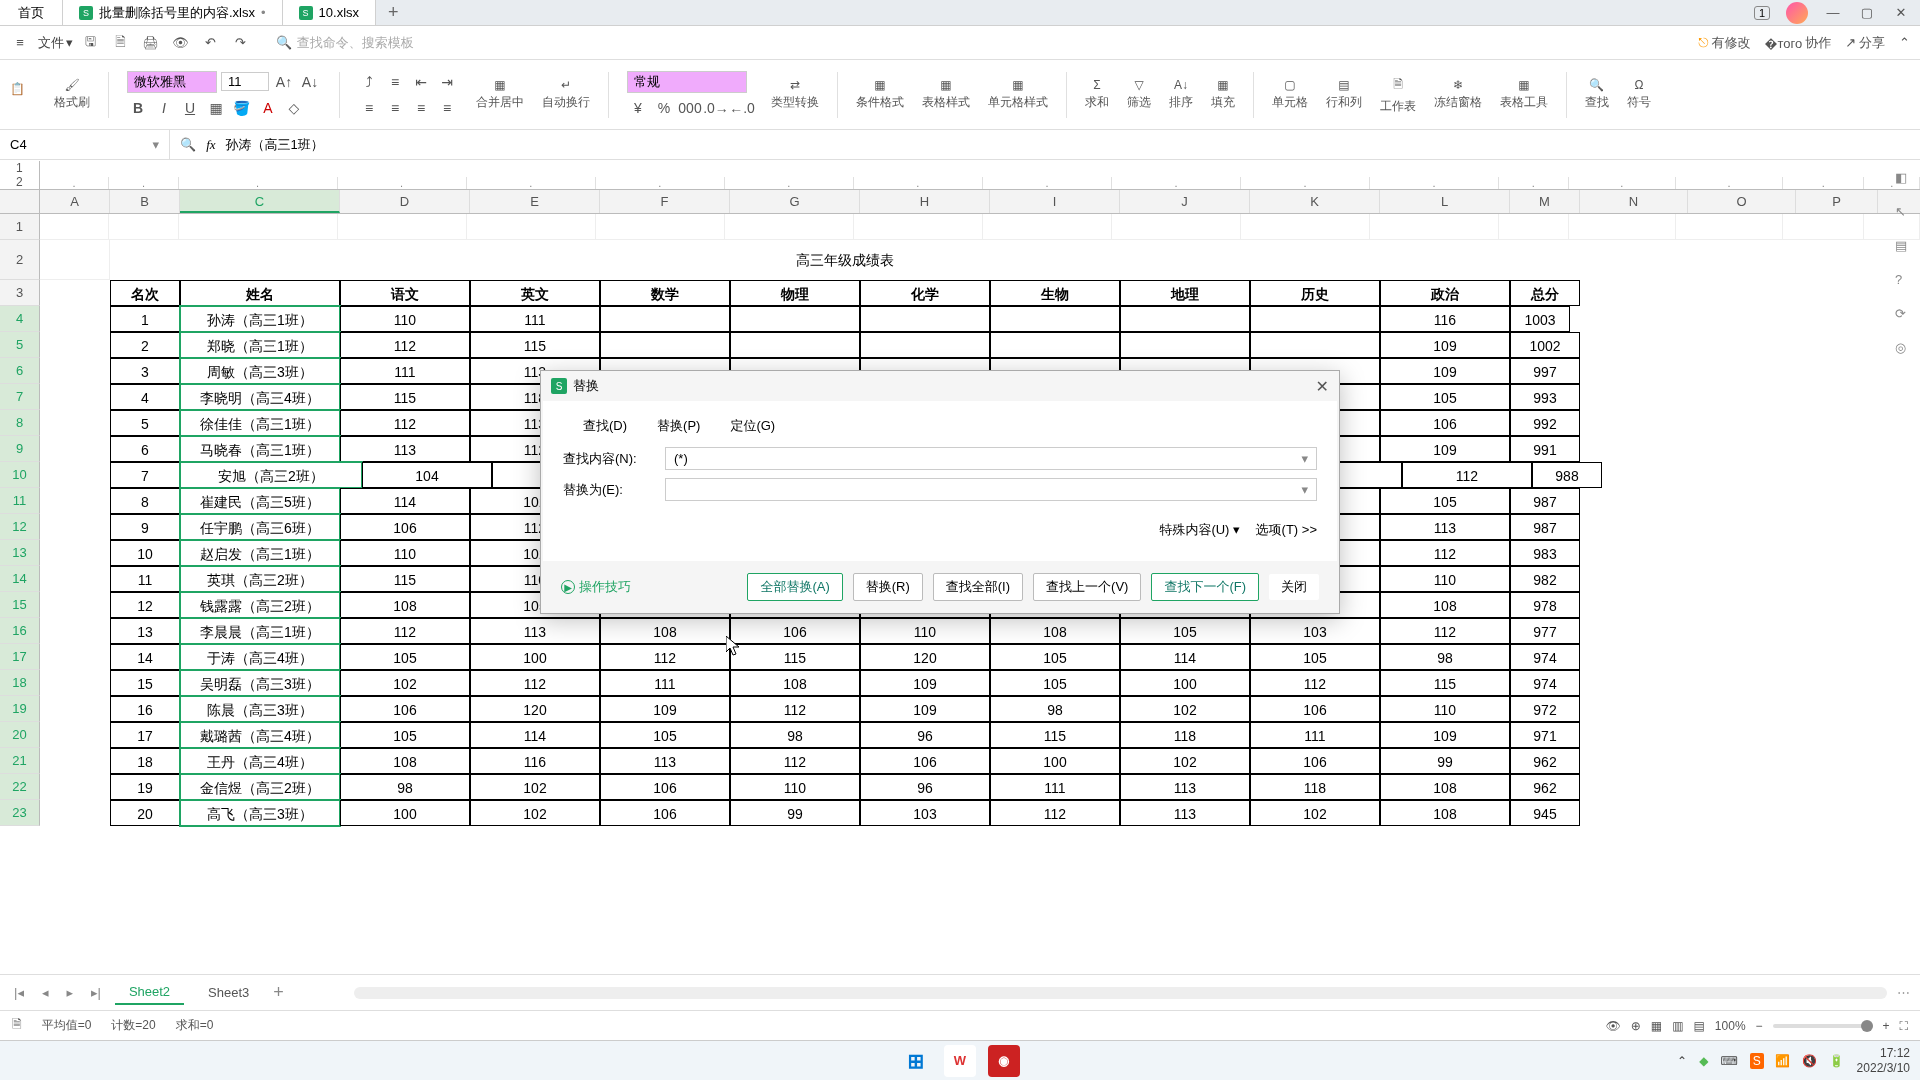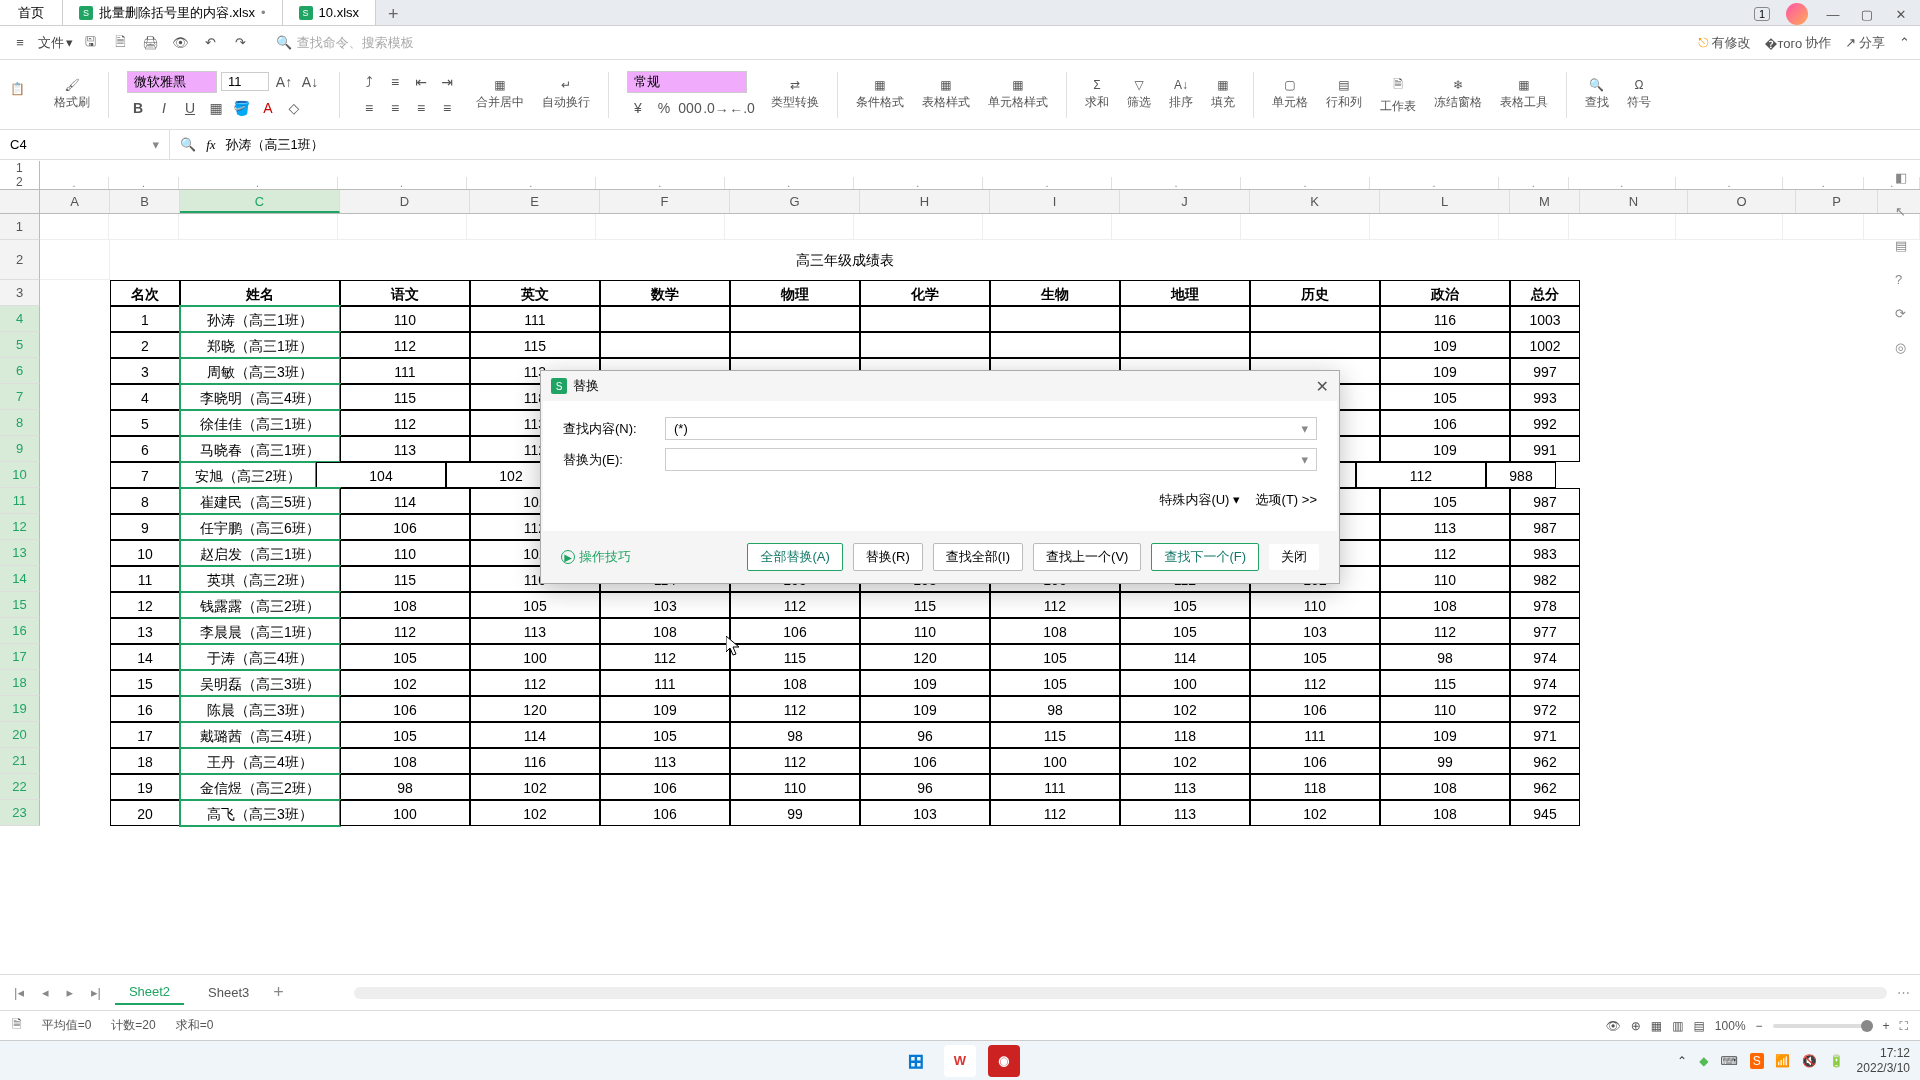--- a/index.html
+++ b/index.html
@@ -1,19 +1,19 @@
 <!DOCTYPE html>
 <html><head>
 <meta charset="utf-8">
 <style>
 * { margin:0; padding:0; box-sizing:border-box; font-family:"Microsoft YaHei","微软雅黑",sans-serif; }
 body { width:1920px; height:1080px; background:#f0f0f0; overflow:hidden; position:relative; font-size:13px; }
 
 
-.win-tabs{height:26px;background:#e8ecf0;display:flex;align-items:flex-end;border-bottom:1px solid #d0d0d0;position:relative;}
+.win-tabs{height:26px;background:#e8ecf0;display:flex;align-items:center;border-bottom:1px solid #d0d0d0;position:relative;}
 .home-tab{background:#fff;padding:0 18px;height:100%;display:flex;align-items:center;border-right:1px solid #d0d0d0;cursor:pointer;}
 .file-tab{display:flex;align-items:center;height:100%;padding:0 16px;border-right:1px solid #d0d0d0;gap:6px;background:#fff;}
 .file-tab.active{background:#fff;}
 .file-tab .ficon{width:14px;height:14px;background:#1fa463;border-radius:2px;display:inline-flex;align-items:center;justify-content:center;color:#fff;font-size:9px;}
 .file-tab .dirty{color:#888;}
 .add-tab{padding:0 12px;color:#666;cursor:pointer;font-size:18px;}
 .win-ctrl{position:absolute;right:0;display:flex;align-items:center;gap:16px;padding-right:10px;}
 .win-ctrl .badge{border:1px solid #888;border-radius:3px;font-size:11px;padding:0 4px;}
 .win-ctrl .avatar{width:22px;height:22px;border-radius:50%;background:linear-gradient(135deg,#f5a,#fa5);}
 .win-ctrl .wc{width:18px;height:18px;display:flex;align-items:center;justify-content:center;color:#555;cursor:pointer;}
@@ -403,21 +403,21 @@
         <div class="cell sel-col" style="width:160px">孙涛（高三1班）</div>
         <div class="cell" style="width:130px">110</div>
         <div class="cell" style="width:130px">111</div>
         <div class="cell" style="width:130px"></div>
         <div class="cell" style="width:130px"></div>
         <div class="cell" style="width:130px"></div>
         <div class="cell" style="width:130px"></div>
         <div class="cell" style="width:130px"></div>
         <div class="cell" style="width:130px"></div>
         <div class="cell" style="width:130px">116</div>
-        <div class="cell" style="width:70px">1003</div>
+        <div class="cell" style="width:60px">1003</div>
       </div>
       <div class="srow tbl">
         <div class="rh sel">5</div>
         <div class="cell" style="width:70px;border:none"></div>
         <div class="cell" style="width:70px">2</div>
         <div class="cell sel-col" style="width:160px">郑晓（高三1班）</div>
         <div class="cell" style="width:130px">112</div>
         <div class="cell" style="width:130px">115</div>
         <div class="cell" style="width:130px"></div>
         <div class="cell" style="width:130px"></div>
@@ -489,21 +489,21 @@
         <div class="cell" style="width:130px"></div>
         <div class="cell" style="width:130px"></div>
         <div class="cell" style="width:130px"></div>
         <div class="cell" style="width:130px">109</div>
         <div class="cell" style="width:70px">991</div>
       </div>
       <div class="srow tbl">
         <div class="rh sel">10</div>
         <div class="cell" style="width:70px;border:none"></div>
         <div class="cell" style="width:70px">7</div>
-        <div class="cell sel-col" style="width:136px">安旭（高三2班）</div>
+        <div class="cell sel-col" style="width:182px">安旭（高三2班）</div>
         <div class="cell" style="width:130px">104</div>
         <div class="cell" style="width:130px">102</div>
         <div class="cell" style="width:130px"></div>
         <div class="cell" style="width:130px"></div>
         <div class="cell" style="width:130px"></div>
         <div class="cell" style="width:130px"></div>
         <div class="cell" style="width:130px"></div>
         <div class="cell" style="width:130px"></div>
         <div class="cell" style="width:130px">112</div>
         <div class="cell" style="width:70px">988</div>
@@ -728,20 +728,25 @@
   <span class="sp">◎</span>
 </div>
 
 <div class="dialog">
   <div class="dlg-title">
     <span class="ico">S</span>
     <span>替换</span>
     <span class="dlg-close">✕</span>
   </div>
   <div class="dlg-body">
+    <div class="dlg-tabs">
+      <span>查找(D)</span>
+      <span>替换(P)</span>
+      <span>定位(G)</span>
+    </div>
     <div class="dlg-row">
       <label>查找内容(N):</label>
       <div class="dlg-input">
           <span>(*)</span>
           <span style="color:#888">▾</span>
         </div>
     </div>
     <div class="dlg-row">
       <label>替换为(E):</label>
       <div class="dlg-input">

